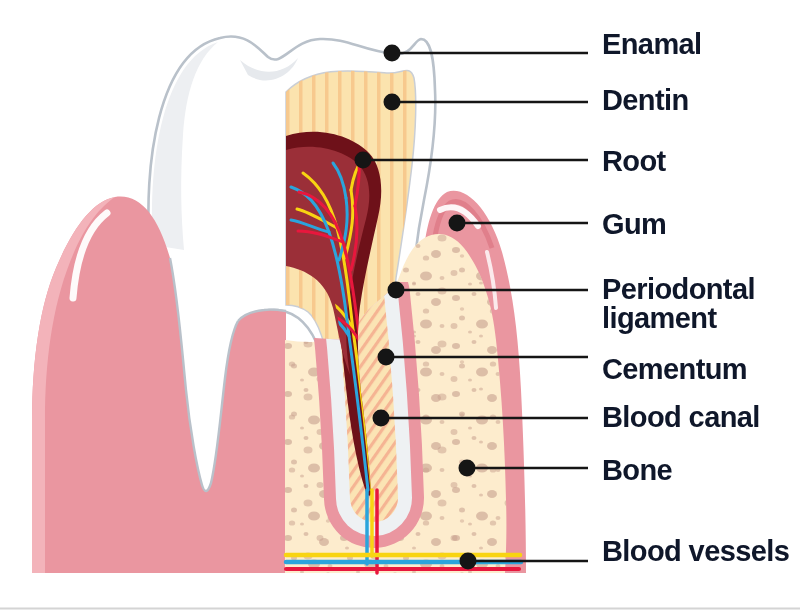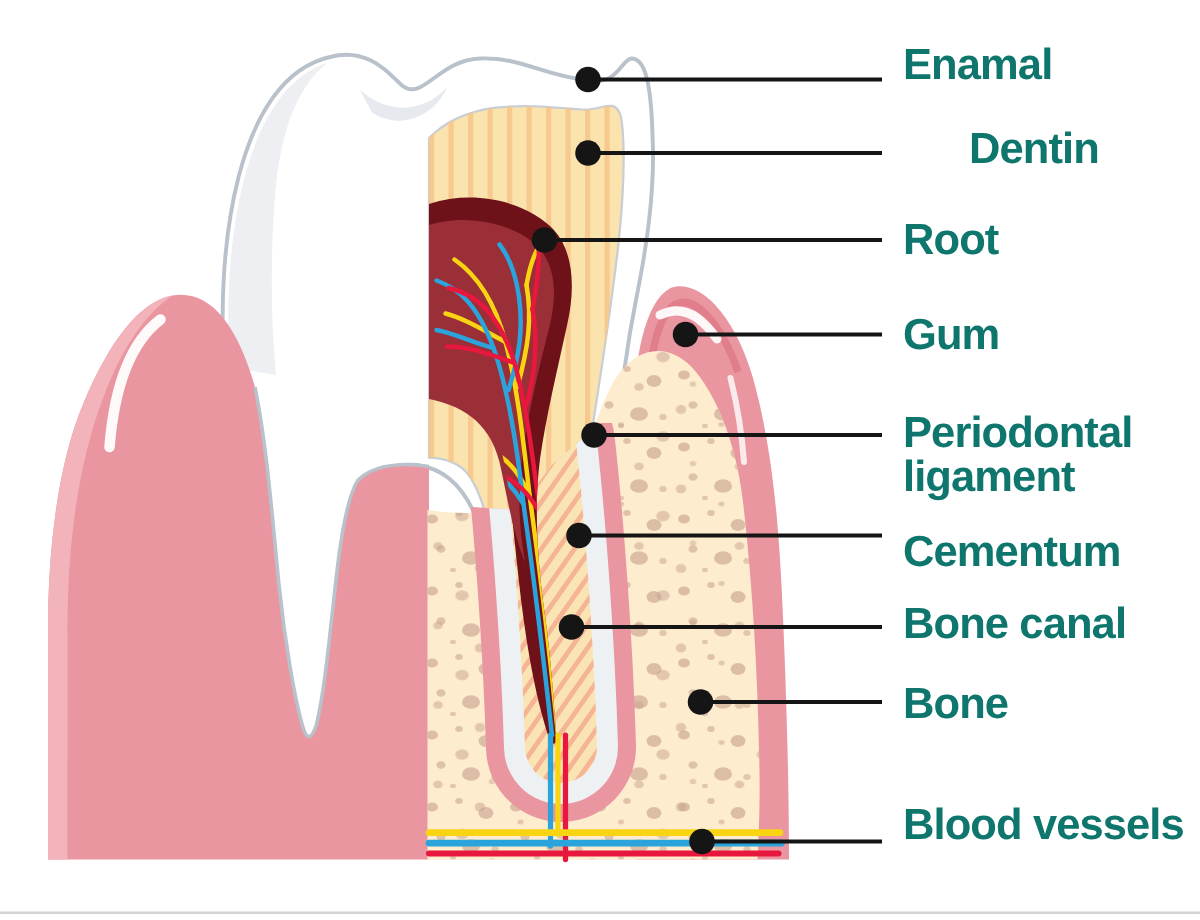--- a/index.html
+++ b/index.html
@@ -1,21 +1,21 @@
 <!DOCTYPE html>
 <html><head>
 <meta charset="utf-8">
 <style>
   html,body{margin:0;padding:0;background:#ffffff;}
   #stage{position:relative;width:800px;height:613px;background:#ffffff;overflow:hidden;
          font-family:"Liberation Sans",sans-serif;}
   #art{position:absolute;left:0;top:0;}
   .lbl{position:absolute;left:602px;transform:translateY(-50%);
        font-family:"Liberation Sans",sans-serif;font-weight:700;font-size:29px;
-       line-height:29px;letter-spacing:-0.6px;color:#0f766e;white-space:nowrap;}
+       line-height:29px;letter-spacing:-0.6px;color:#0f172a;white-space:nowrap;}
   .lbl.wrap{white-space:normal;width:190px;}
 </style>
 </head>
 <body>
 
 <div id="stage">
 
 <svg id="art" width="800" height="613" viewBox="0 0 800 613">
   <defs>
     <pattern id="speckA" width="56" height="48" patternUnits="userSpaceOnUse">
@@ -192,22 +192,22 @@
     <line x1="467" y1="468" x2="588" y2="468"></line>
     <circle cx="467" cy="468" r="8.5" stroke="none"></circle>
     <line x1="468" y1="561" x2="588" y2="561"></line>
     <circle cx="468" cy="561" r="8.5" stroke="none"></circle>
   </g>
 
   <line x1="0" y1="608.5" x2="800" y2="608.5" stroke="#d4d4d4" stroke-width="1.8"></line>
 </svg>
 
 <div class="lbl" style="top:44px;">Enamal</div>
-<div class="lbl" style="top:100px;margin-left:44px;">Dentin</div>
+<div class="lbl" style="top:100px;">Dentin</div>
 <div class="lbl" style="top:161px;">Root</div>
 <div class="lbl" style="top:224px;text-align:center;">Gum</div>
 <div class="lbl wrap" style="top:304px;">Periodontal ligament</div>
 <div class="lbl" style="top:369px;">Cementum</div>
-<div class="lbl" style="top:417px;">Bone canal</div>
+<div class="lbl" style="top:417px;">Blood canal</div>
 <div class="lbl" style="top:470px;">Bone</div>
 <div class="lbl" style="top:551px;">Blood vessels</div>
 
 </div>
 
 </body></html>

